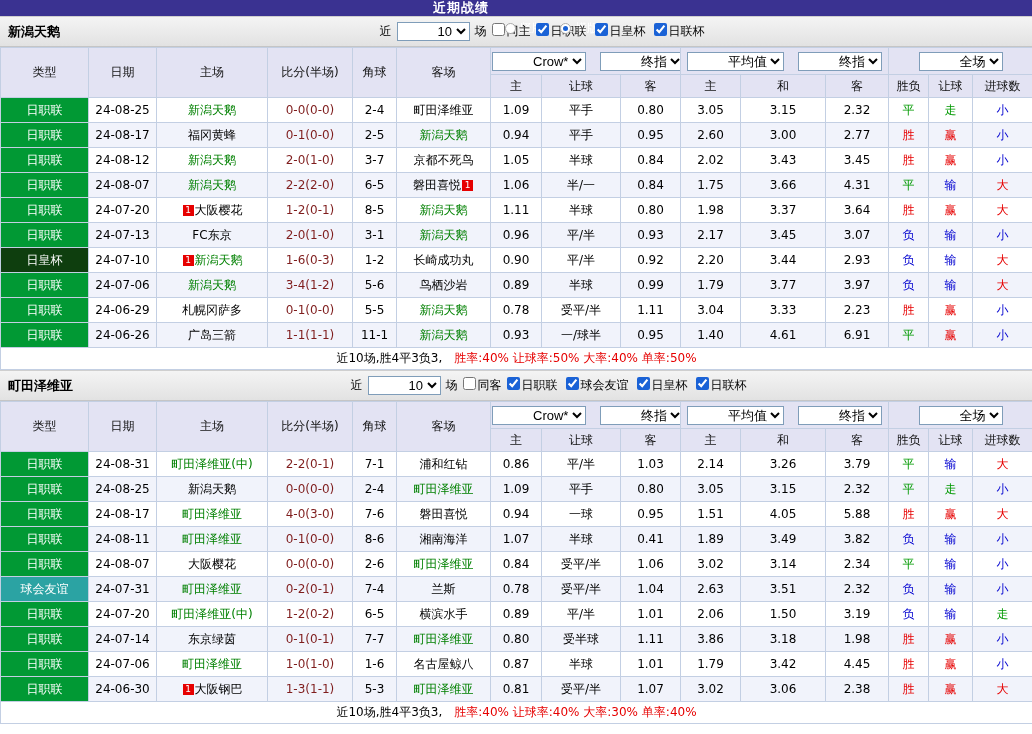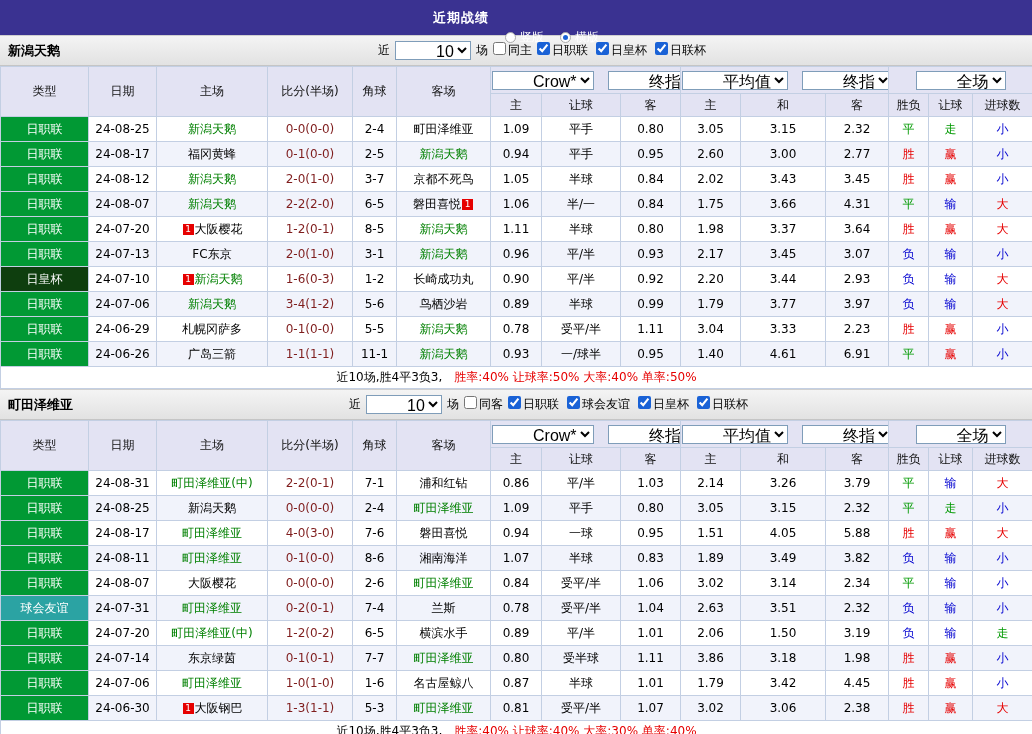--- a/index.html
+++ b/index.html
@@ -1,33 +1,33 @@
 <!DOCTYPE html>
 <html><head>
 <meta charset="utf-8">
 <style>
   * { box-sizing: border-box; margin: 0; padding: 0; }
   html,body { width: 1032px; background: #fff; }
   body { font-family: "DejaVu Sans", "Liberation Sans", sans-serif; font-size: 12px; color: #000; }
 
   
-  .topbar { height: 35px; background: #3a3291; color: #fff; display: flex; align-items: center; justify-content: center; gap: 16px; font-size: 13px; }
+  .topbar { height: 16px; background: #3a3291; color: #fff; display: flex; align-items: center; justify-content: center; gap: 16px; font-size: 13px; }
   .topbar .title { font-weight: bold; letter-spacing: 1px; }
   .radio { display: inline-flex; align-items: center; gap: 4px; cursor: pointer; font-size: 12px; margin-top: 40px; }
   .radio-circle { width: 11px; height: 11px; border-radius: 50%; background: #fff; border: 1px solid #aaa; display: inline-block; position: relative; }
   .radio-circle.sel::after { content: ""; position: absolute; left: 2px; top: 2px; width: 5px; height: 5px; border-radius: 50%; background: #1a62d6; }
 
   
   .section-head { height: 31px; background: linear-gradient(#f4f4f4, #e2e2e2); border-top: 1px solid #cfcfcf; border-bottom: 1px solid #c5c5c5; display: flex; align-items: center; padding: 0 8px; }
   .team-name { font-weight: bold; font-size: 13px; white-space: nowrap; }
   .filters { flex: 1; display: flex; align-items: center; justify-content: center; gap: 5px; white-space: nowrap; }
   .filters label { display: inline-flex; align-items: flex-start; gap: 2px; cursor: pointer; }
   .league-filters { display: inline-flex; gap: 8px; }
   input[type="checkbox"] { width: 13px; height: 13px; accent-color: #1a62d6; }
-  select { font-size: 16px; height: 19px; border: 1px solid #7f9db9; background: #fff; padding-left: 36px; }
+  select { font-size: 13px; height: 19px; border: 1px solid #7f9db9; background: #fff; padding-left: 36px; }
 
   
   table { width: 1032px; border-collapse: collapse; table-layout: fixed; }
   th, td { border: 1px solid #c3cfe3; text-align: center; padding: 0 1px; height: 25px; overflow: hidden; white-space: nowrap; font-weight: normal; }
   thead th { background: #e3e3f3; color: #111; }
   thead tr.hdr1 th { height: 27px; }
   thead tr.hdr2 th { height: 23px; }
   tbody tr:nth-child(even) td { background: #f1f3fb; }
 
   td.lg-j { background: #019934 !important; color: #fff; }
@@ -484,21 +484,21 @@
 
       <tr>
         <td class="lg-j">日职联</td>
         <td>24-08-11</td>
         <td><span class="t-focus">町田泽维亚</span></td>
         <td class="score">0-1(0-0)</td>
         <td>8-6</td>
         <td><span>湘南海洋</span></td>
         <td>1.07</td>
         <td>半球</td>
-        <td>0.83</td>
+        <td>0.41</td>
         <td>1.89</td>
         <td>3.49</td>
         <td>3.82</td>
         <td class="c-blue">负</td>
         <td class="c-blue">输</td>
         <td class="c-blue">小</td>
       </tr>
 
       <tr>
         <td class="lg-j">日职联</td>

